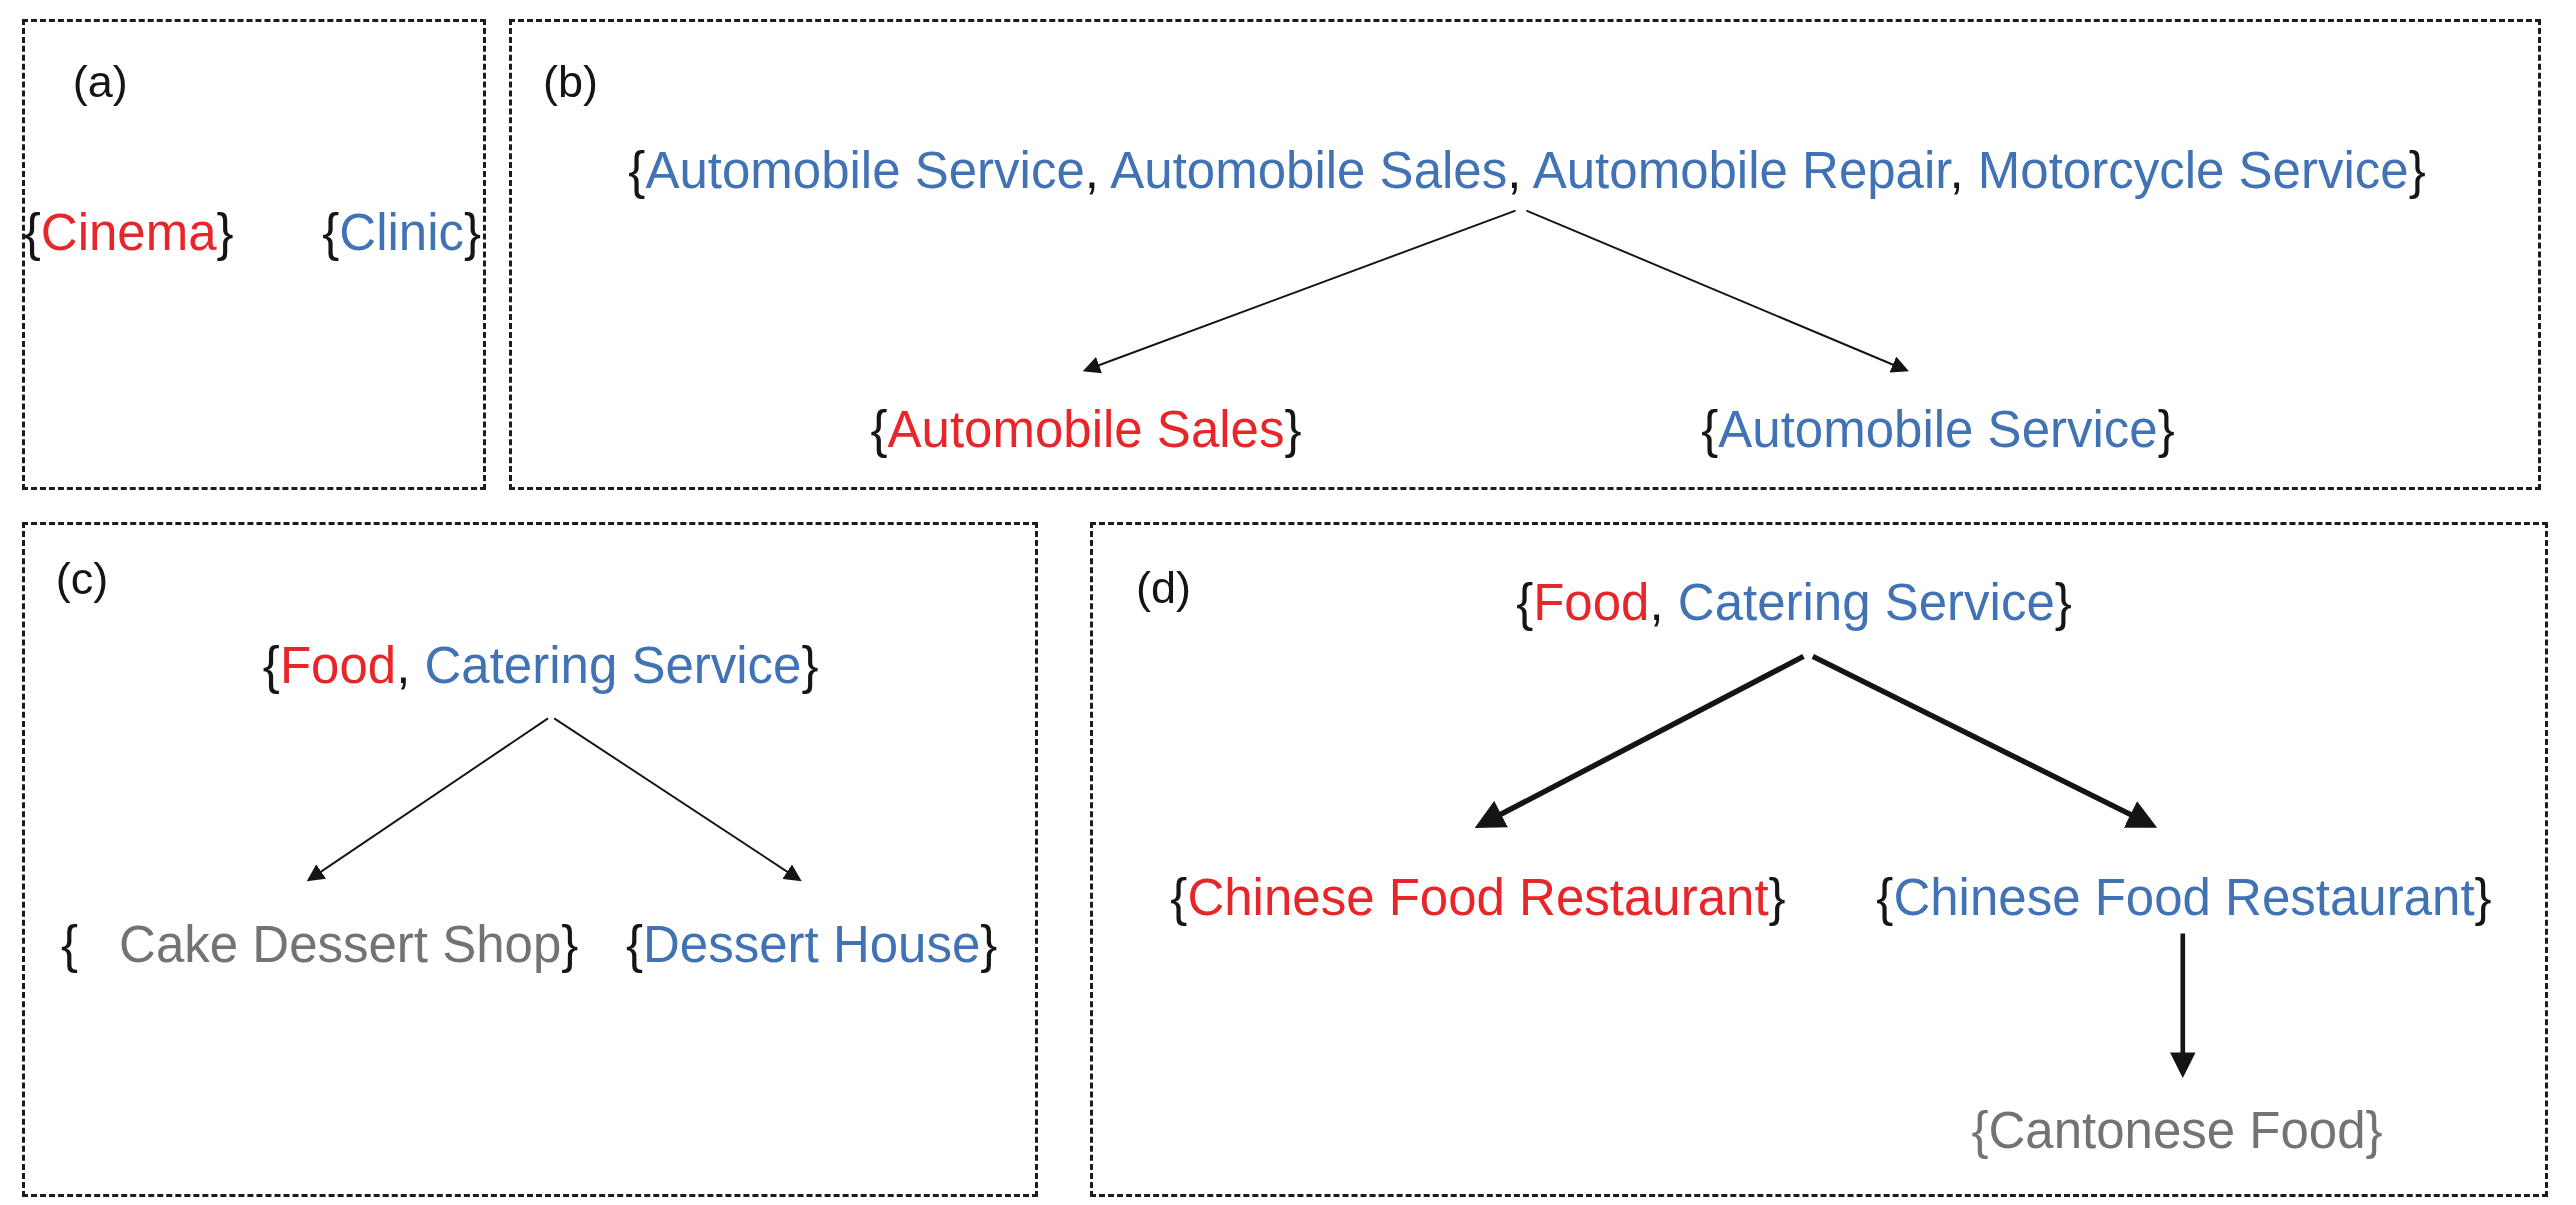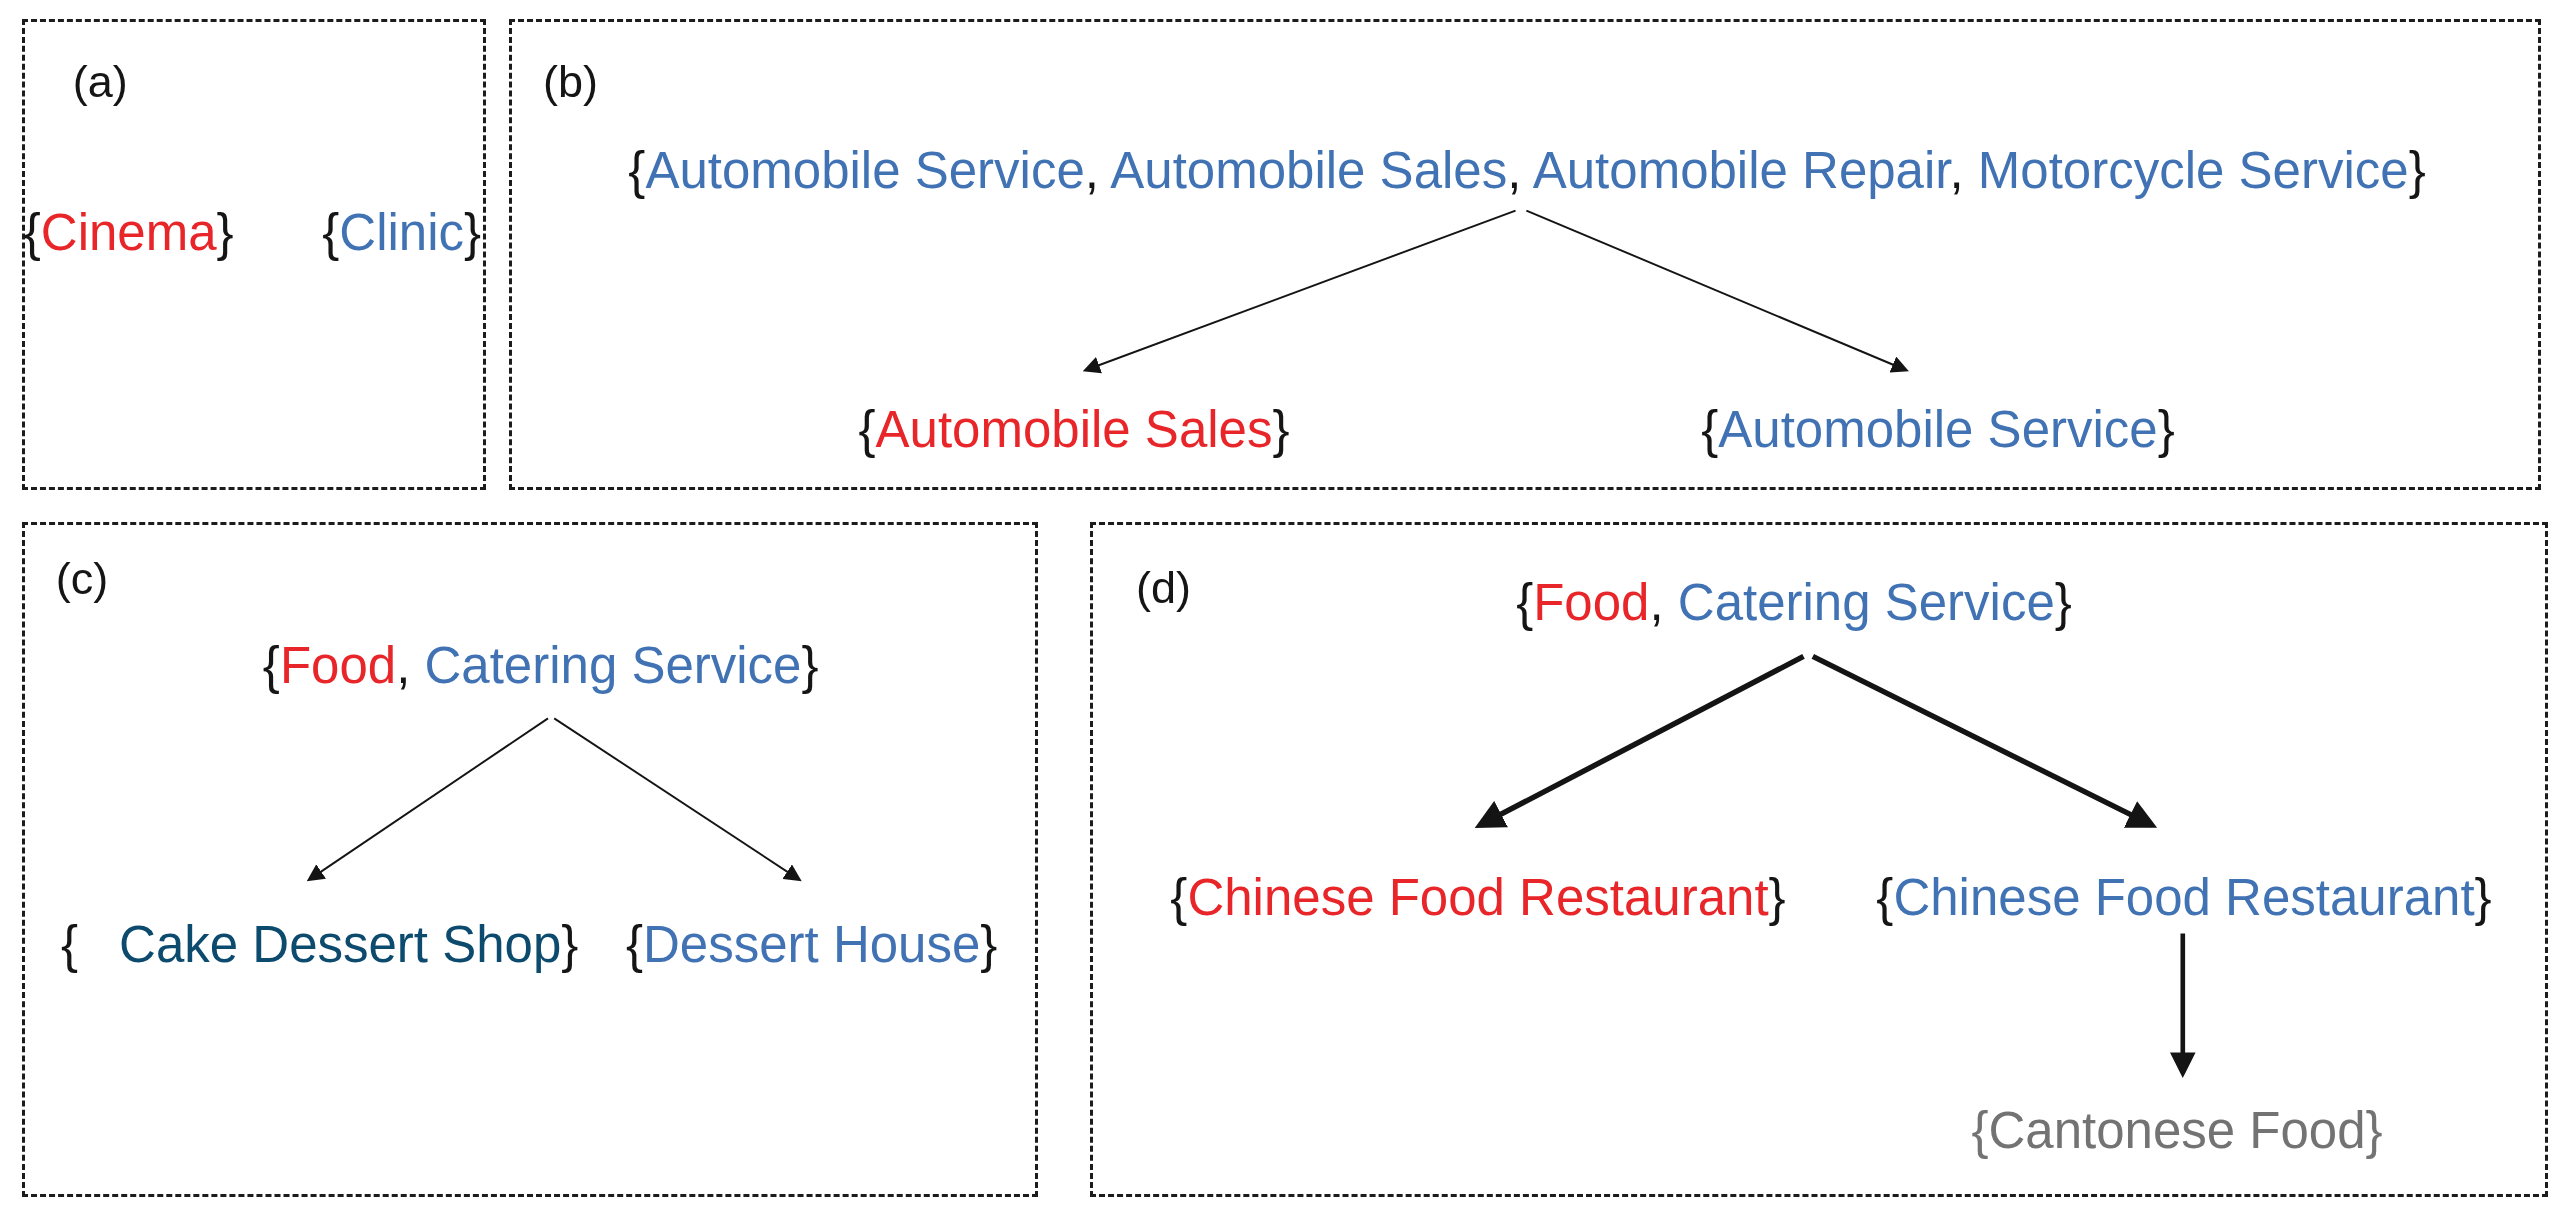--- a/index.html
+++ b/index.html
@@ -22,35 +22,35 @@
   <div class="node" style="left:377px;top:210px">
     <span style="color: rgb(21, 21, 21);">{</span><span style="color: rgb(65, 115, 180);">Clinic</span><span style="color: rgb(21, 21, 21);">}</span>
   </div>
 </div>
 
 <div class="panel" style="left:509px;top:18.6px;width:2032px;height:471px">
   <div class="panel-label" style="left:31px;top:34px">(b)</div>
   <div class="node big" style="left:1015px;top:148px">
     <span style="color: rgb(21, 21, 21);">{</span><span style="color: rgb(65, 115, 180);">Automobile Service</span><span style="color: rgb(21, 21, 21);">, </span><span style="color: rgb(65, 115, 180);">Automobile Sales</span><span style="color: rgb(21, 21, 21);">, </span><span style="color: rgb(65, 115, 180);">Automobile Repair</span><span style="color: rgb(21, 21, 21);">, </span><span style="color: rgb(65, 115, 180);">Motorcycle Service</span><span style="color: rgb(21, 21, 21);">}</span>
   </div>
-  <div class="node" style="left:562px;top:407px">
+  <div class="node" style="left:574px;top:407px">
     <span style="color: rgb(21, 21, 21);">{</span><span style="color: rgb(232, 38, 42);">Automobile Sales</span><span style="color: rgb(21, 21, 21);">}</span>
   </div>
   <div class="node" style="left:1426px;top:407px">
     <span style="color: rgb(21, 21, 21);">{</span><span style="color: rgb(65, 115, 180);">Automobile Service</span><span style="color: rgb(21, 21, 21);">}</span>
   </div>
 </div>
 
 <div class="panel" style="left:21.7px;top:522px;width:1016px;height:675px">
   <div class="panel-label" style="left:31px;top:28px">(c)</div>
   <div class="node" style="left:516px;top:140px">
     <span style="color: rgb(21, 21, 21);">{</span><span style="color: rgb(232, 38, 42);">Food</span><span style="color: rgb(21, 21, 21);">, </span><span style="color: rgb(65, 115, 180);">Catering Service</span><span style="color: rgb(21, 21, 21);">}</span>
   </div>
   <div class="node" style="left:295px;top:419px">
-    <span style="color: rgb(21, 21, 21);">{</span><span style="color: #0c4a6e; margin-left: 41px;">Cake Dessert Shop</span><span style="color: rgb(21, 21, 21);">}</span>
+    <span style="color: rgb(21, 21, 21);">{</span><span style="color: #737373; margin-left: 41px;">Cake Dessert Shop</span><span style="color: rgb(21, 21, 21);">}</span>
   </div>
   <div class="node" style="left:787px;top:419px">
     <span style="color: rgb(21, 21, 21);">{</span><span style="color: rgb(65, 115, 180);">Dessert House</span><span style="color: rgb(21, 21, 21);">}</span>
   </div>
 </div>
 
 <div class="panel" style="left:1090px;top:522px;width:1458px;height:675px">
   <div class="panel-label" style="left:43px;top:37px">(d)</div>
   <div class="node" style="left:701px;top:77px">
     <span style="color: rgb(21, 21, 21);">{</span><span style="color: rgb(232, 38, 42);">Food</span><span style="color: rgb(21, 21, 21);">, </span><span style="color: rgb(65, 115, 180);">Catering Service</span><span style="color: rgb(21, 21, 21);">}</span>

